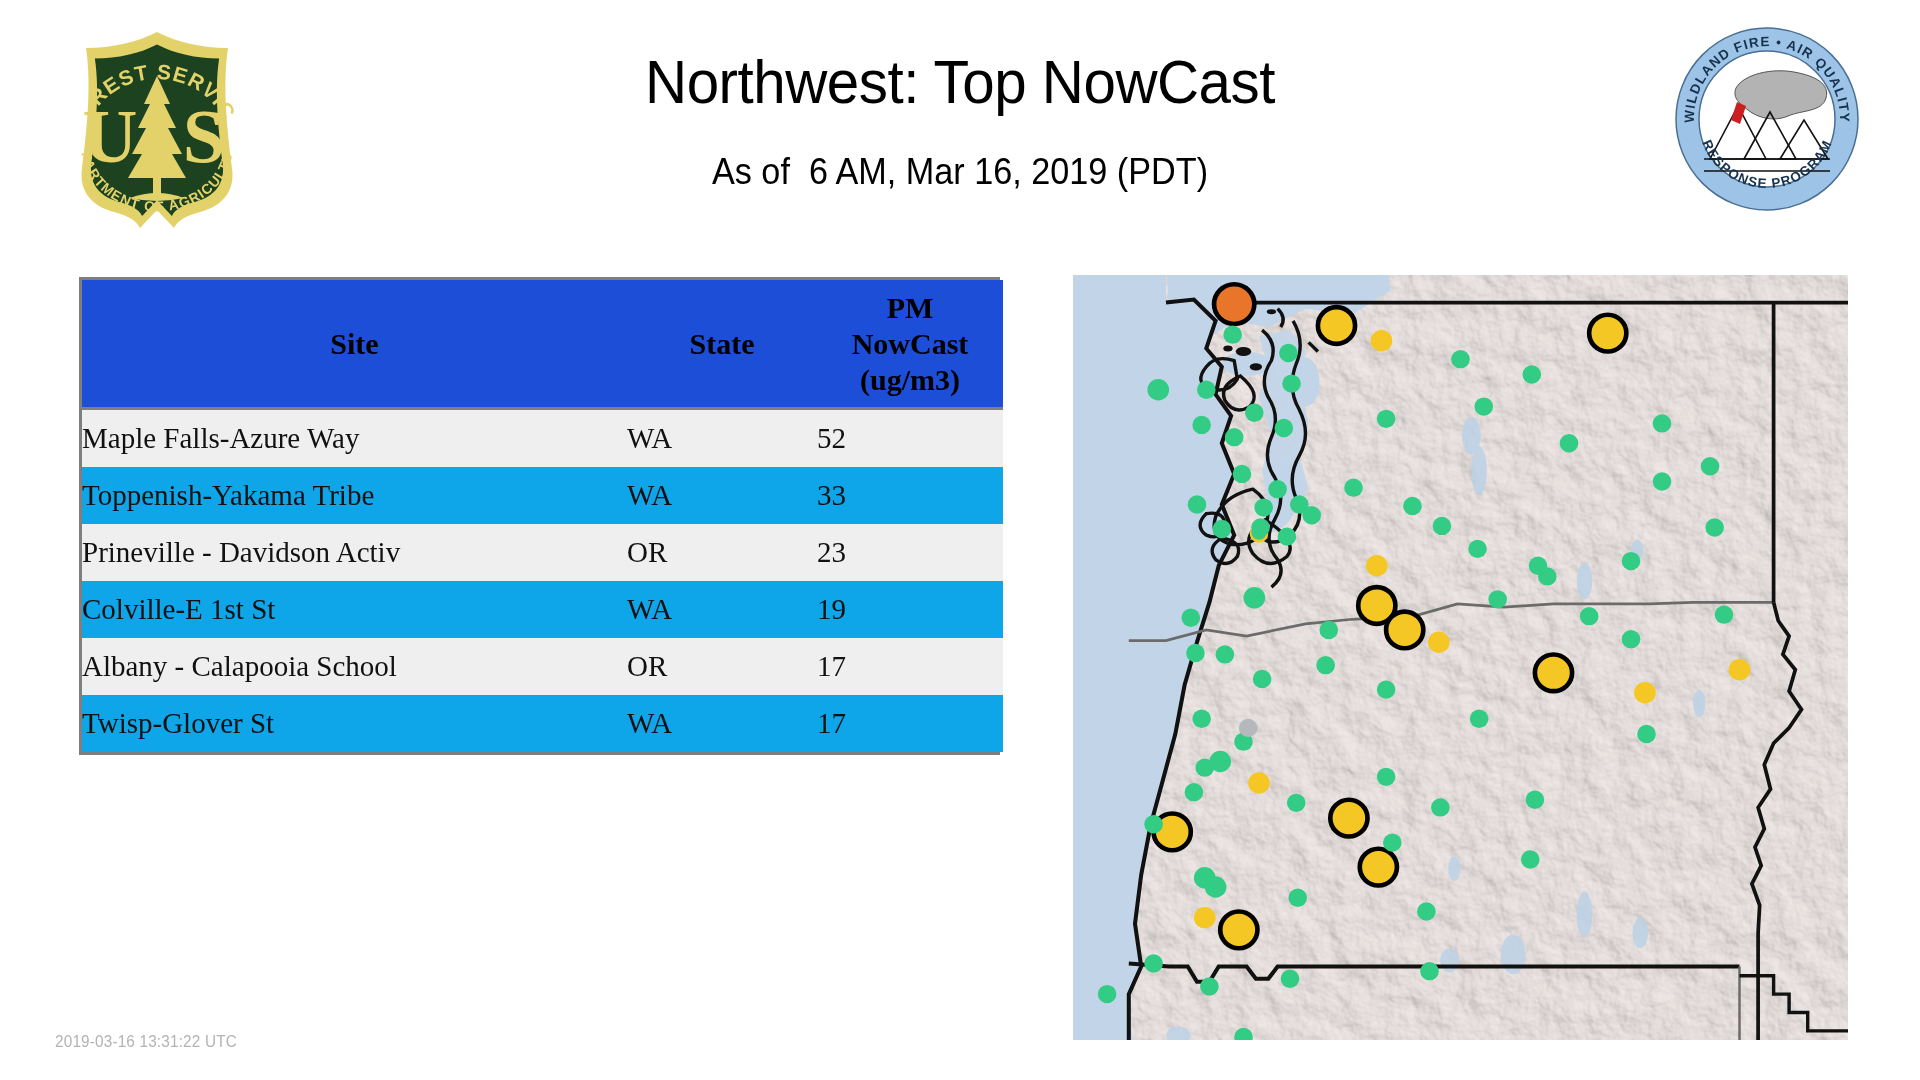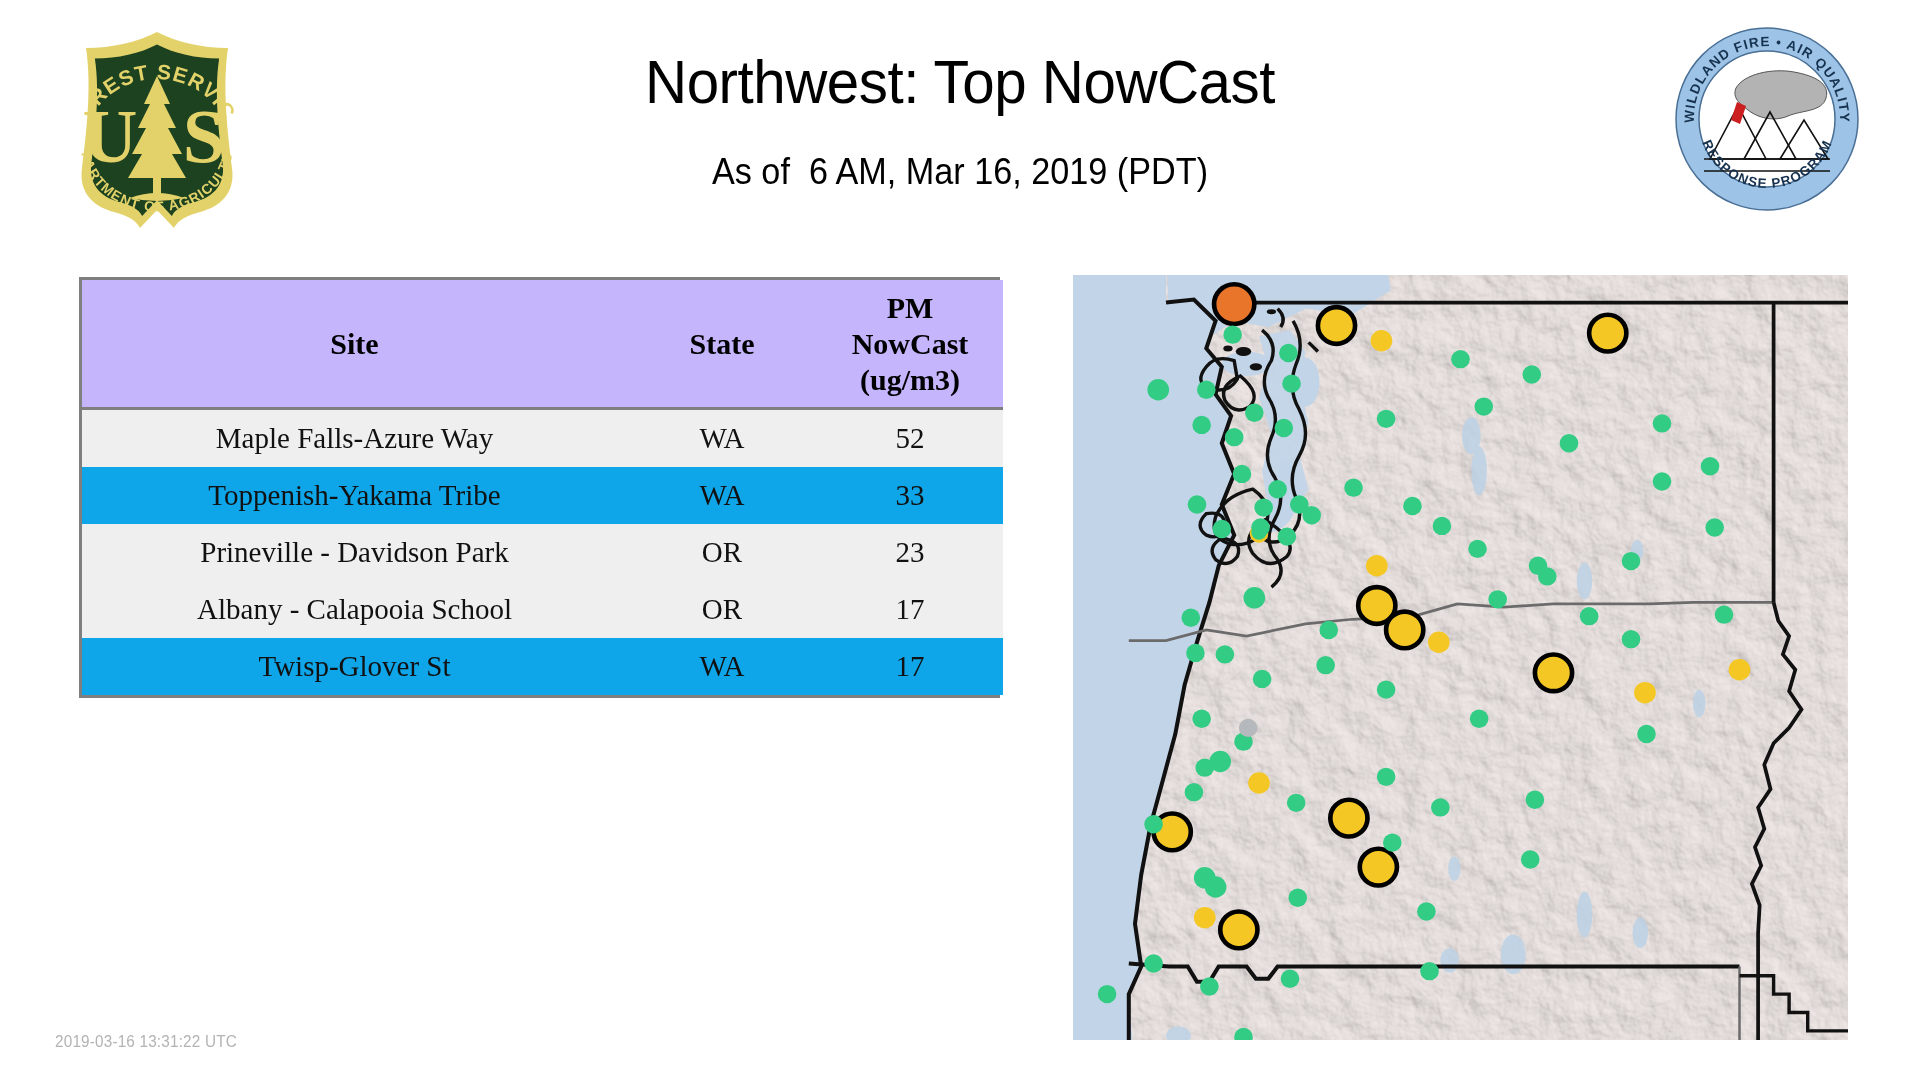--- a/index.html
+++ b/index.html
@@ -36,37 +36,36 @@
   
   #table-wrap{
     position:absolute;left:79px;top:277px;width:921px;
     border:3px solid #7f7f7f;
     box-sizing:border-box;
     background:#fff;
   }
   table{border-collapse:collapse;width:100%;table-layout:fixed;
         font-family:"Liberation Serif",serif;}
   thead th{
-    background:#c4b5fd;
+    background:#1d4ed8;
     font-weight:bold;
     font-size:30px;
     color:#000;
     padding:6px 0;
     border-bottom:3px solid #7f7f7f;
     line-height:36px;
     text-align:center;
   }
   thead th.hdr-site{height:115px;}
   col.c-site{width:545px;}
   col.c-state{width:190px;}
   col.c-val{width:186px;}
   tbody td{
     font-size:29px;
     color:#111;
-    text-align:center;
     height:57px;
     padding:0;
     font-weight:400;
   }
   tbody tr.alt td{background:#eeeeee;}
   tbody tr td{background:#0ea5e9;}
   tbody tr.alt td{background:#efefef;}
 
   #timestamp{
     position:absolute;left:55px;top:1032px;
@@ -182,23 +181,28 @@
           <td>Maple Falls-Azure Way</td>
           <td>WA</td>
           <td>52</td>
         </tr>
         <tr>
           <td>Toppenish-Yakama Tribe</td>
           <td>WA</td>
           <td>33</td>
         </tr>
         <tr class="alt">
-          <td>Prineville - Davidson Park</td>
+          <td>Prineville - Davidson Activ</td>
           <td>OR</td>
           <td>23</td>
+        </tr>
+        <tr>
+          <td>Colville-E 1st St</td>
+          <td>WA</td>
+          <td>19</td>
         </tr>
         <tr class="alt">
           <td>Albany - Calapooia School</td>
           <td>OR</td>
           <td>17</td>
         </tr>
         <tr>
           <td>Twisp-Glover St</td>
           <td>WA</td>
           <td>17</td>

